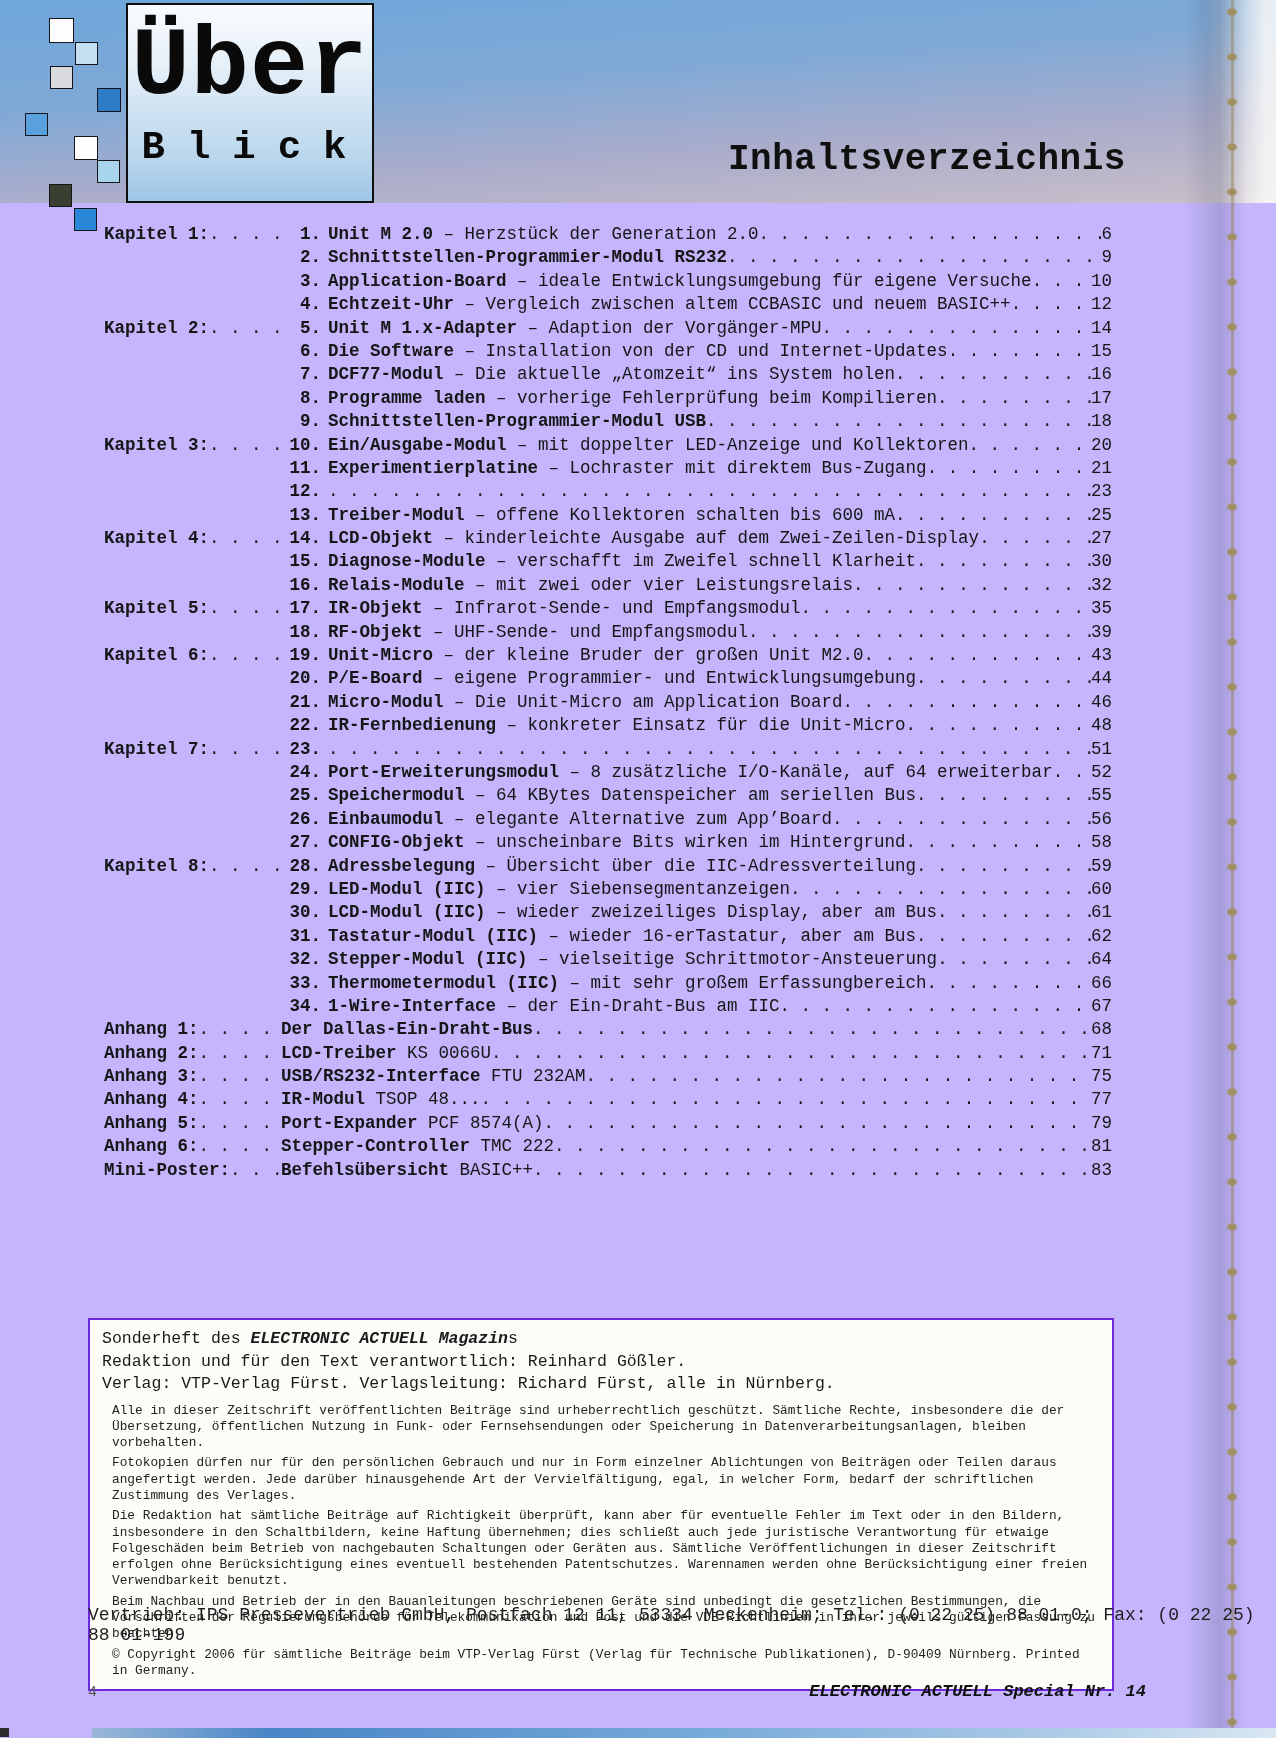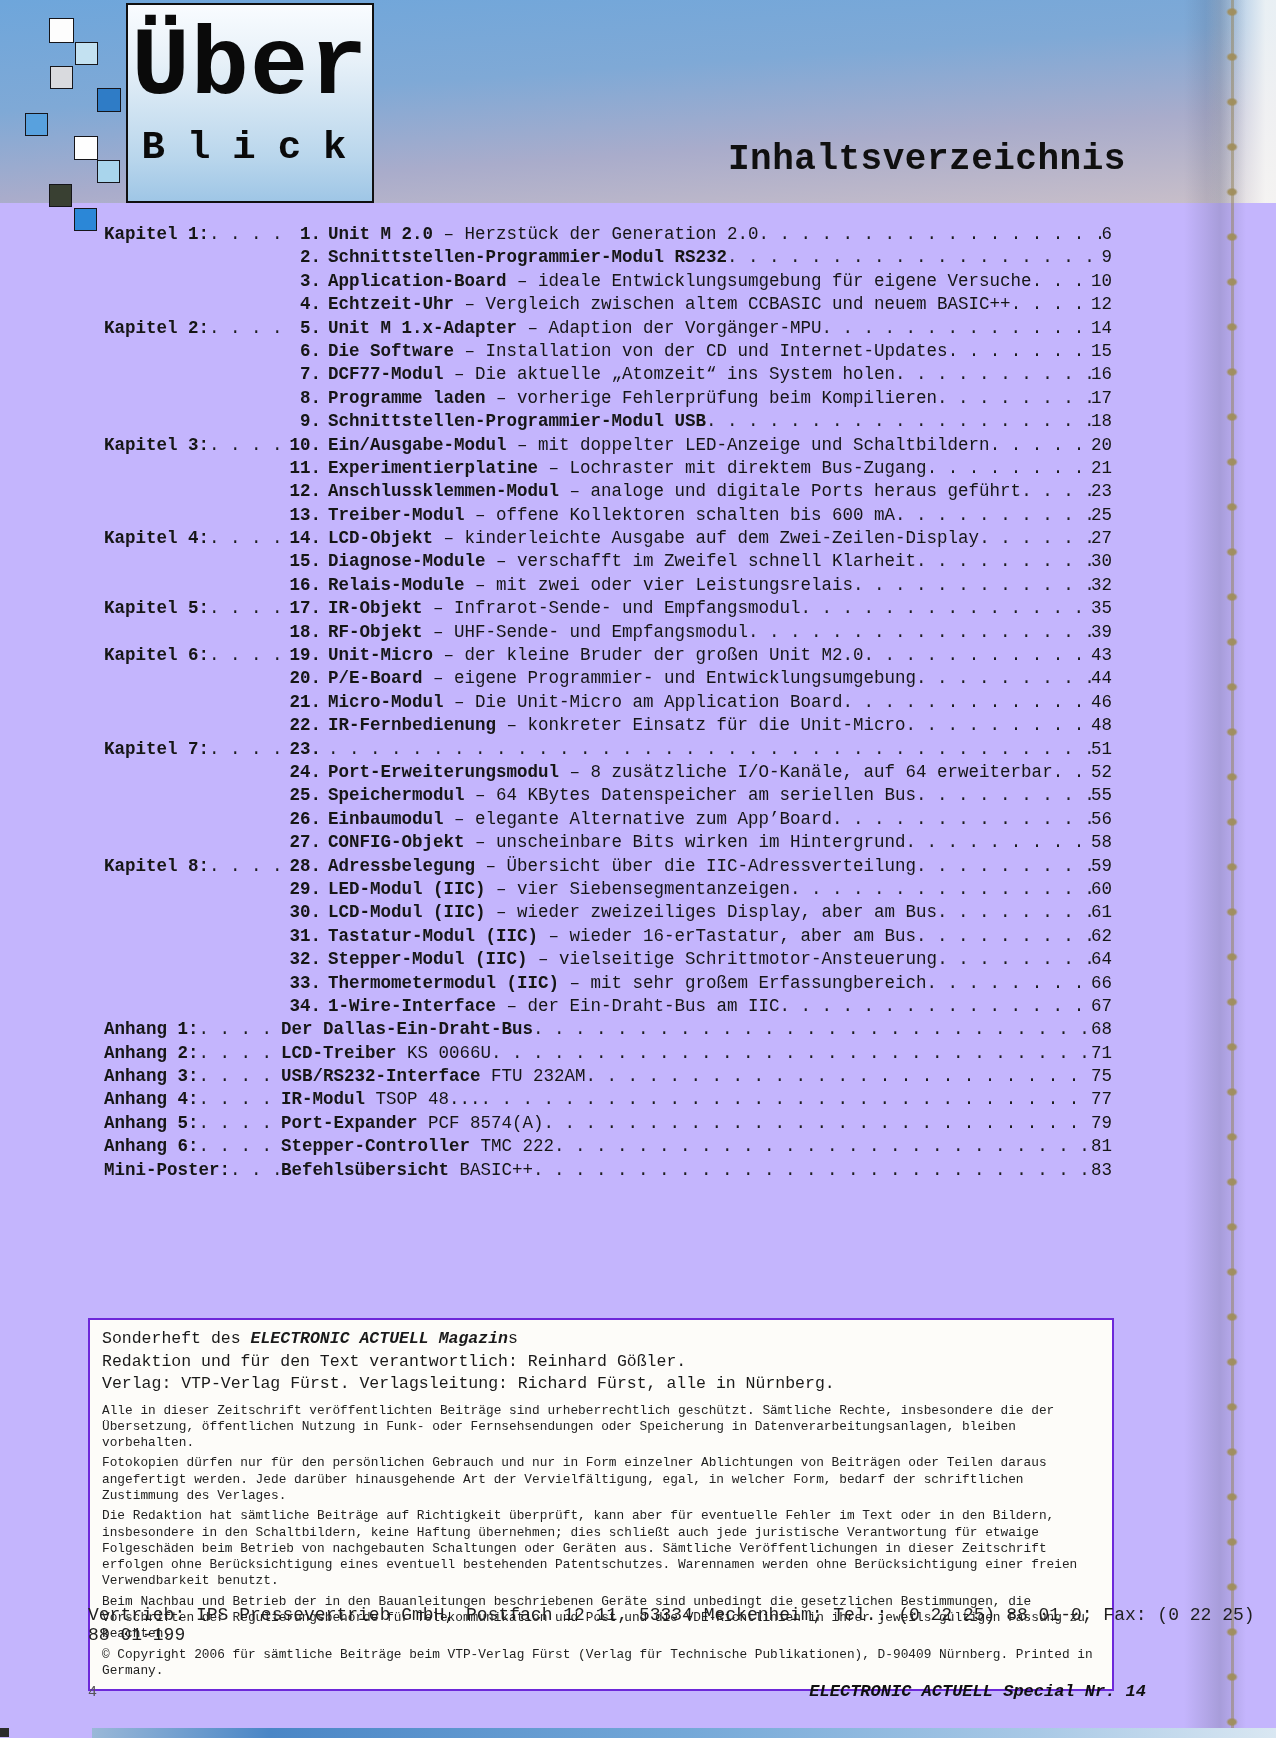--- a/index.html
+++ b/index.html
@@ -74,21 +74,21 @@
   .toc-page { flex:none; font-weight:400; }
 
   
   .imprint {
     position:absolute; left:88px; top:1318px; width:1026px; box-sizing:border-box;
     border:2px solid #6d28d9; background:#fdfcf9; padding:8px 12px 10px 12px;
   }
   .imprint .big { font-size:16.5px; line-height:22.5px; color:#1a1a1a; }
   .brand { font-weight:700; font-style:italic; }
   .imprint p.small {
-    font-size:12.8px; line-height:16.3px; margin:4px 0 0 0; color:#222;
+    font-size:12.8px; line-height:16.3px; margin:4px 0 0 10px; color:#222;
     text-align:left;
   }
   .imprint p.small:first-of-type { margin-top:7px; }
 
   .distribution {
     position:absolute; left:88px; top:1605px; font-size:18px; color:#1f1f1f;
   }
 
   
   .footer {
@@ -201,35 +201,34 @@
         <span><span class="toc-bold">Schnittstellen-Programmier-Modul USB</span></span>
         <span class="dots"></span>
         <span class="toc-page">18</span>
       </div>
       <div class="toc-row">
         <div class="toc-label">
           <span class="lbl">Kapitel 3:</span>
           <span class="dots"></span>
         </div>
         <span class="toc-num">10.</span>
-        <span><span class="toc-bold">Ein/Ausgabe-Modul</span><span class="toc-desc"> – mit doppelter LED-Anzeige und Schaltbildern</span></span>
+        <span><span class="toc-bold">Ein/Ausgabe-Modul</span><span class="toc-desc"> – mit doppelter LED-Anzeige und Kollektoren</span></span>
         <span class="dots"></span>
         <span class="toc-page">20</span>
       </div>
       <div class="toc-row">
         <div class="toc-label"></div>
         <span class="toc-num">11.</span>
         <span><span class="toc-bold">Experimentierplatine</span><span class="toc-desc"> – Lochraster mit direktem Bus-Zugang</span></span>
         <span class="dots"></span>
         <span class="toc-page">21</span>
       </div>
       <div class="toc-row">
         <div class="toc-label"></div>
         <span class="toc-num">12.</span>
-        <span><span class="toc-bold">Anschlussklemmen-Modul</span><span class="toc-desc"> – analoge und digitale Ports heraus geführt</span></span>
         <span class="dots"></span>
         <span class="toc-page">23</span>
       </div>
       <div class="toc-row">
         <div class="toc-label"></div>
         <span class="toc-num">13.</span>
         <span><span class="toc-bold">Treiber-Modul</span><span class="toc-desc"> – offene Kollektoren schalten bis 600 mA</span></span>
         <span class="dots"></span>
         <span class="toc-page">25</span>
       </div>

